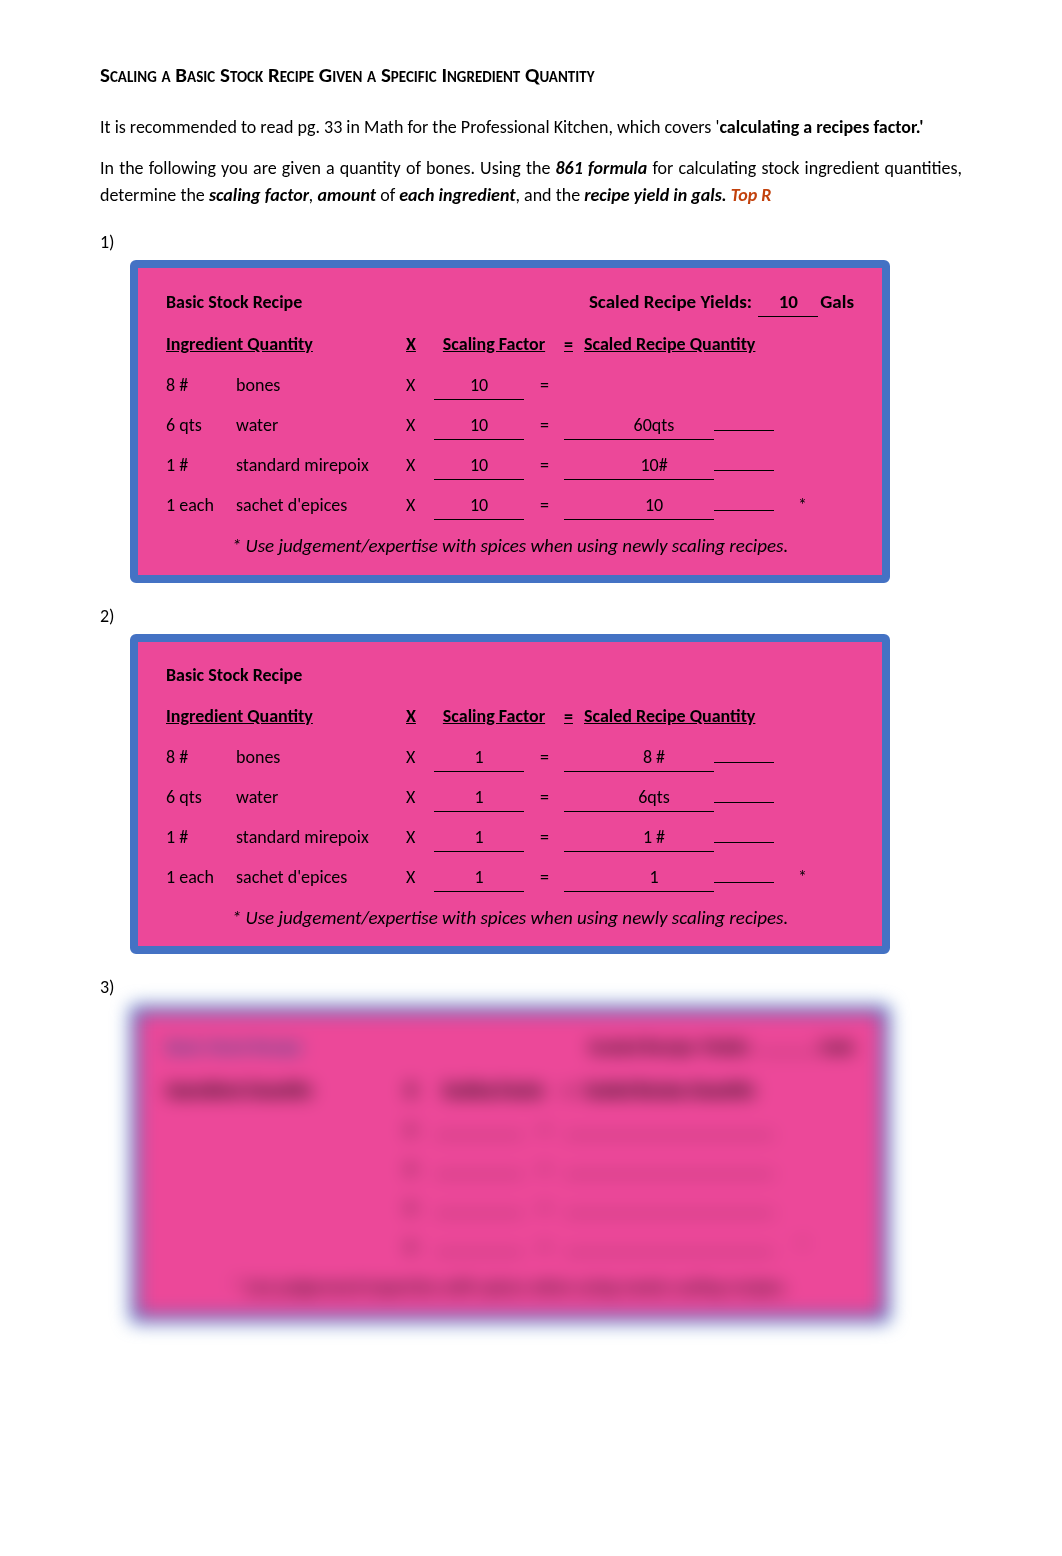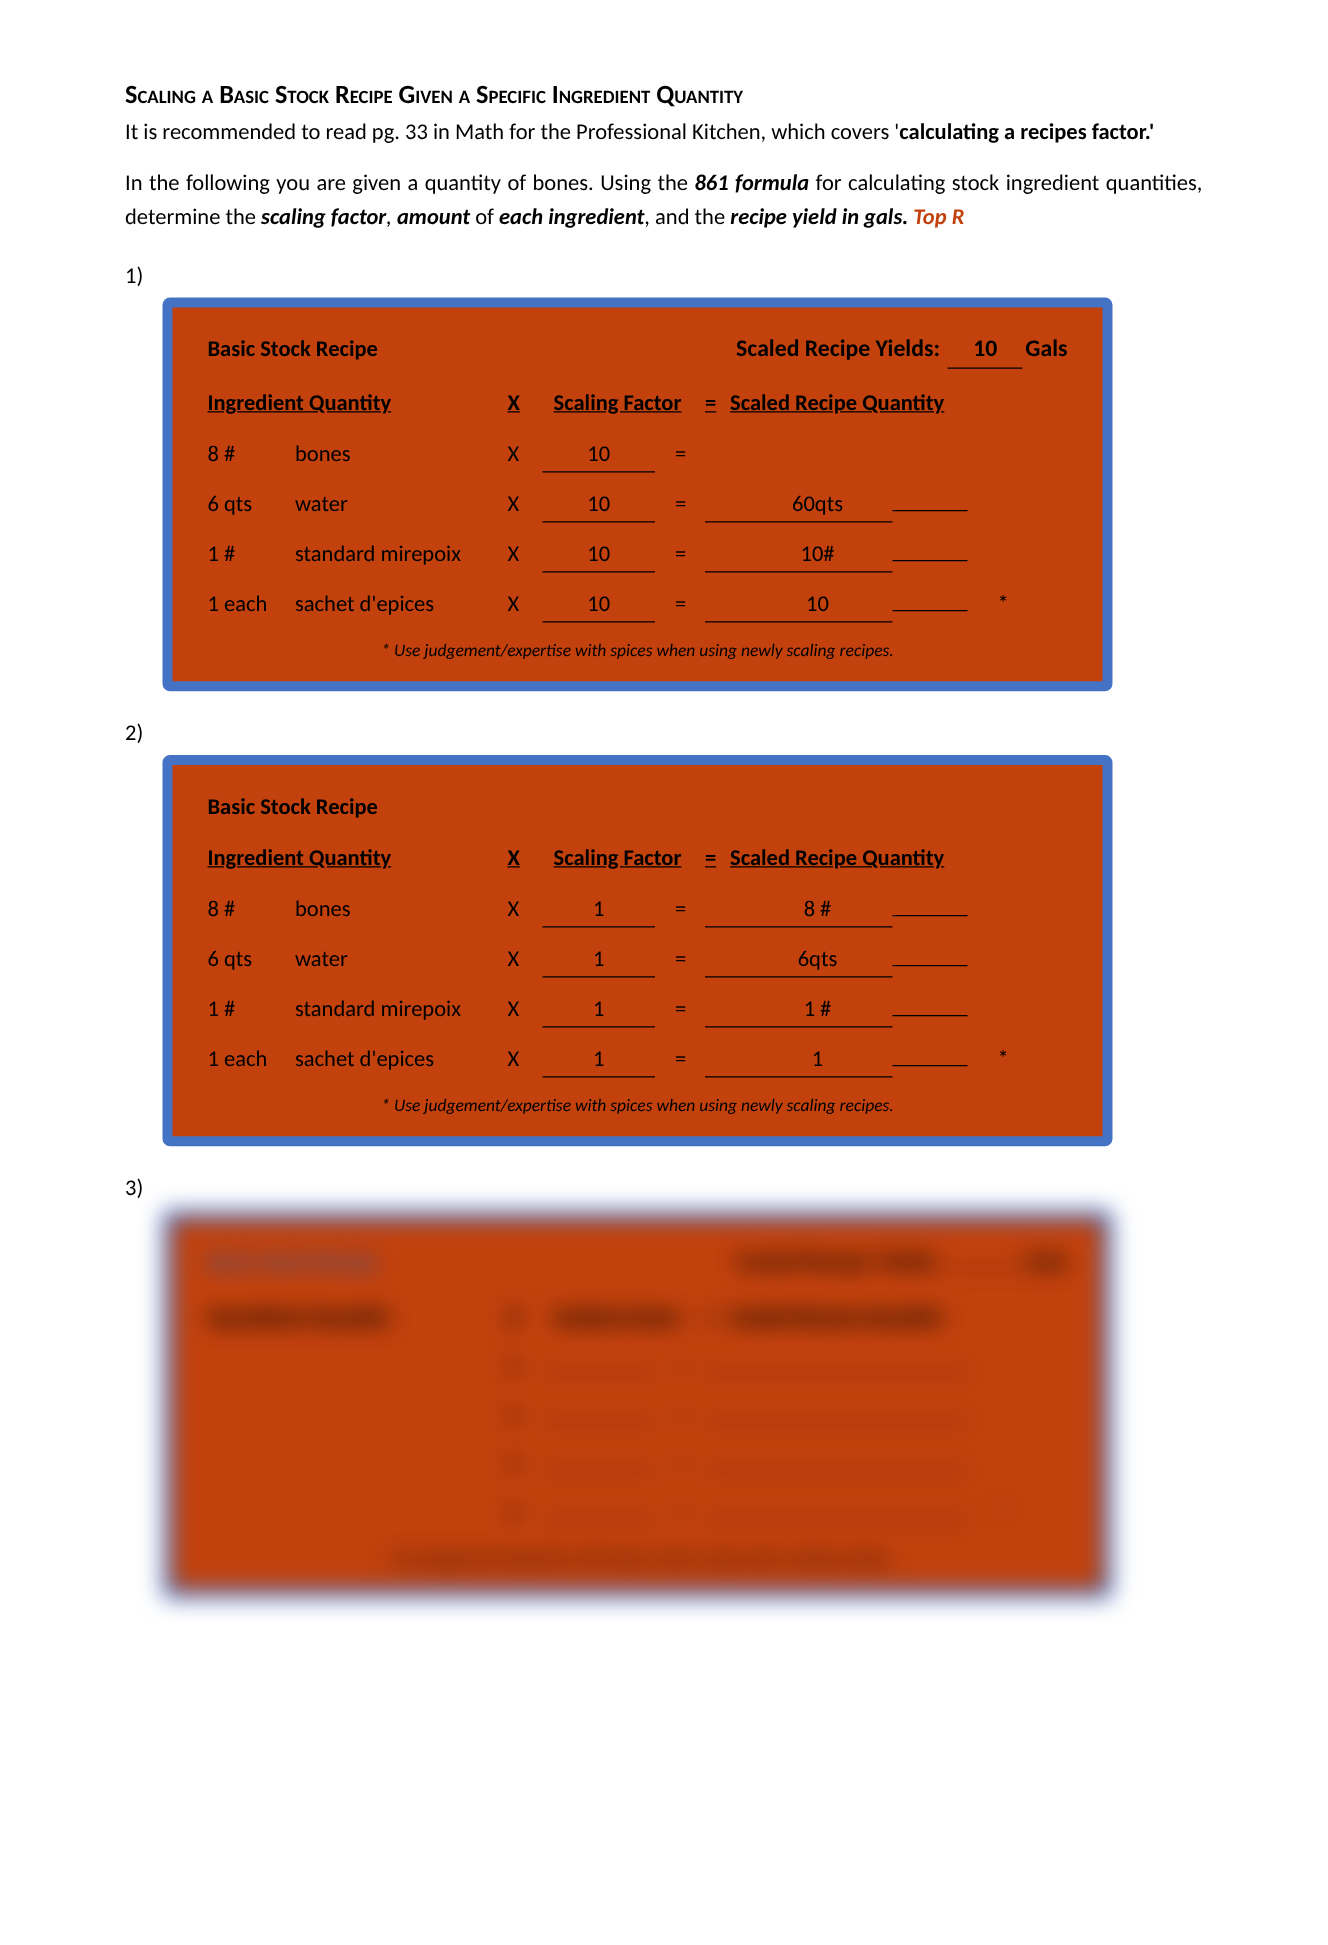--- a/index.html
+++ b/index.html
@@ -10,32 +10,33 @@
     font-family: Calibri, 'Segoe UI', Arial, sans-serif;
     font-size: 18px;
     color: #000;
     padding: 60px 100px 40px 100px;
     line-height: 1.5;
   }
   .title {
     font-weight: bold;
     font-variant: small-caps;
     font-size: 21px;
+    margin-bottom: 22px;
   }
   .intro p { margin-bottom: 14px; text-align: justify; }
   .red { color: #c2410c; font-weight: bold; font-style: italic; }
   .bi { font-weight: bold; font-style: italic; }
   .i { font-style: italic; }
   .num-label { font-size: 18px; margin: 20px 0 4px 0; }
 
   .card-wrap { padding-left: 30px; margin-bottom: 10px; }
   .card {
     border: 8px solid #4472c4;
     border-radius: 6px;
-    background: #c2410c;
+    background: #ec4899;
     padding: 20px 28px 14px 28px;
     width: 760px;
   }
   .card-header {
     display: flex;
     justify-content: space-between;
     align-items: baseline;
     margin-bottom: 14px;
   }
   .card-header .left { font-weight: bold; font-size: 18px; }
@@ -85,21 +86,21 @@
   }
   .res-tail {
     display: inline-block;
     border-bottom: 1px solid #000;
     min-width: 60px;
   }
   .star { margin-left: 24px; }
   .footnote {
     text-align: center;
     font-style: italic;
-    font-size: 14px;
+    font-size: 19px;
     margin-top: 6px;
   }
   .sub-leftpad { width: 240px; }
 
   .blurred .card { filter: blur(9px); }
   .blurred .card-header .left { color: #2f4f8c; }
   .blurred .card { border-color: #4472c4; }
 </style>
 </head>
 <body>

